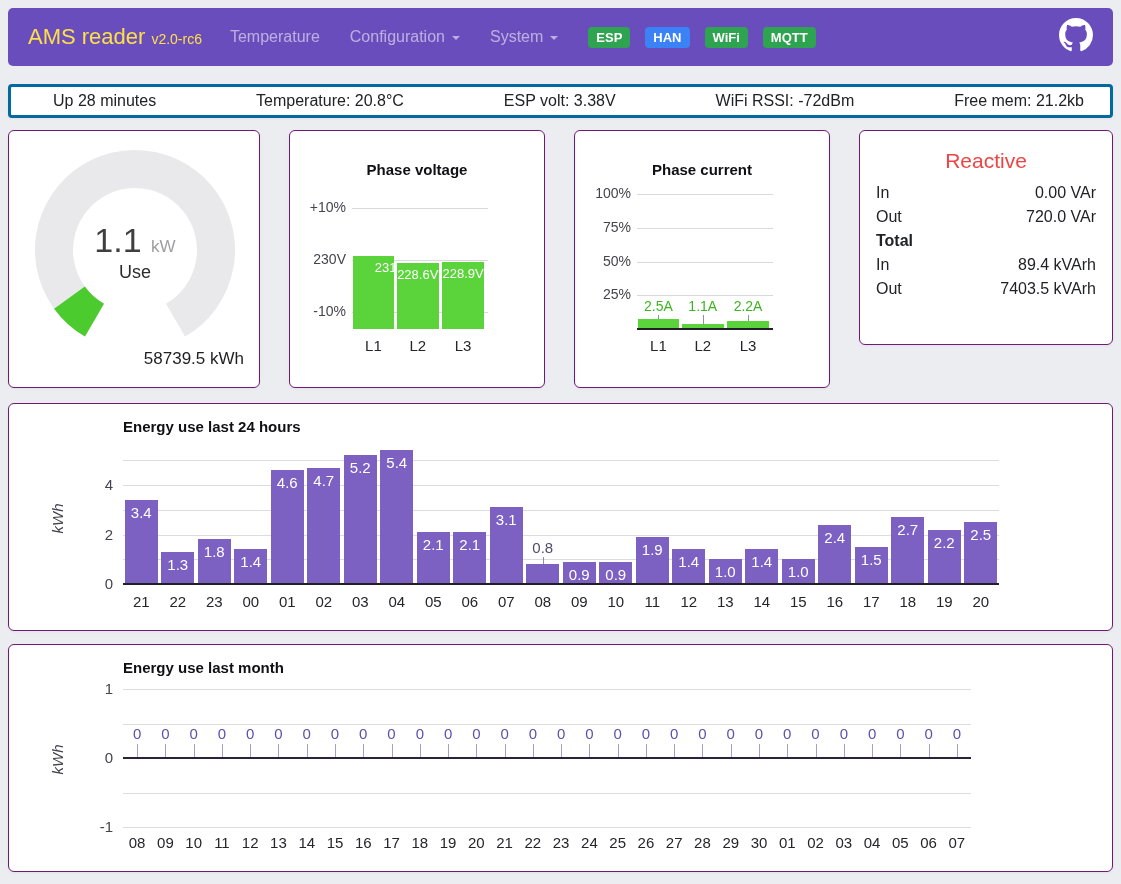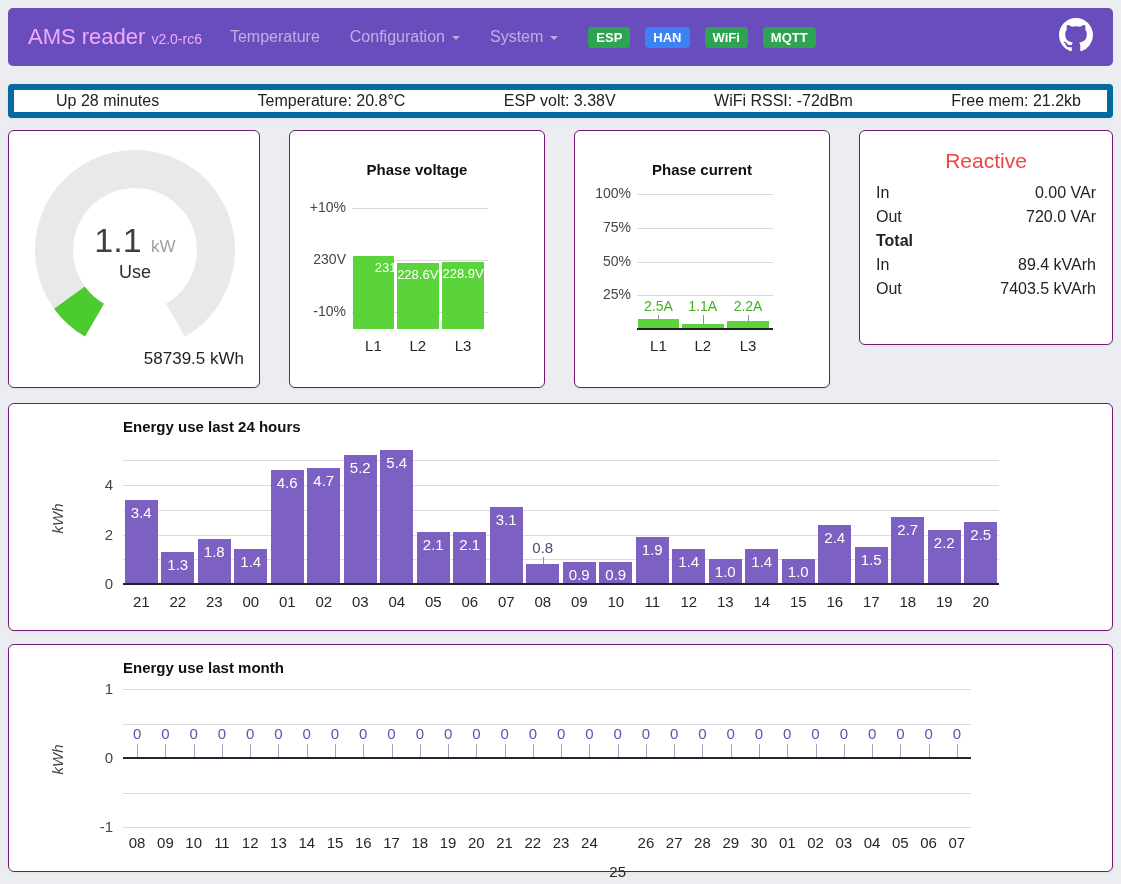--- a/index.html
+++ b/index.html
@@ -8,32 +8,32 @@
     background:#ecedf1;
     font-family:"Liberation Sans", sans-serif;
     -webkit-font-smoothing:antialiased;
   }
   
   .navbar{
     position:absolute;left:8px;top:8px;width:1105px;height:58px;
     background:#6a4dbc;border-radius:5px;
     display:flex;align-items:center;padding:0 20px;box-sizing:border-box;
   }
-  .brand{color:#f0abfc;font-size:22px;display:flex;align-items:baseline;cursor:pointer;}
+  .brand{color:#fde047;font-size:22px;display:flex;align-items:baseline;cursor:pointer;}
   .brand .ver{font-size:14px;margin-left:6px;}
   .nav-links{display:flex;align-items:center;margin-left:28px;}
   .nav-item{color:rgba(255,255,255,0.55);font-size:16px;margin-right:30px;display:flex;align-items:center;cursor:pointer;white-space:nowrap;}
   .caret{width:0;height:0;border-left:4.5px solid transparent;border-right:4.5px solid transparent;border-top:4.5px solid rgba(255,255,255,0.55);margin-left:7px;margin-top:2px;}
   .badges{display:flex;align-items:center;}
   .badge{background:#2ea450;color:#fff;font-weight:bold;font-size:13px;padding:3px 8px;border-radius:4px;margin-right:15px;}
   .gh{margin-left:auto;display:flex;align-items:center;cursor:pointer;}
   
   .statusbar{
     position:absolute;left:8px;top:84px;width:1105px;height:34px;
-    background:#fff;border-radius:4px;border:6px solid #0369a1;
+    background:#fff;border-radius:4px;border:3px solid #0369a1;
     box-shadow:0 1px 3px rgba(0,0,0,0.05);
     display:flex;align-items:center;justify-content:space-between;
     padding:0 26px 0 42px;box-sizing:border-box;
     font-size:16px;color:#212227;
   }
   
   .card{
     position:absolute;background:#fff;border-radius:6px;
     border:1px solid #701a75;box-shadow:0 1px 3px rgba(0,0,0,0.05);
     box-sizing:border-box;
@@ -339,21 +339,21 @@
     <div class="zero-tick" style="left: 523.867px; top: 99px; height: 13px;"></div>
     <div class="xtick" style="left: 509.733px; top: 189px; width: 28.2667px;">22</div>
     <div class="zero-label" style="left: 542.133px; top: 80px; width: 20px; color: rgb(95, 80, 173);">0</div>
     <div class="zero-tick" style="left: 552.133px; top: 99px; height: 13px;"></div>
     <div class="xtick" style="left: 538px; top: 189px; width: 28.2667px;">23</div>
     <div class="zero-label" style="left: 570.4px; top: 80px; width: 20px; color: rgb(95, 80, 173);">0</div>
     <div class="zero-tick" style="left: 580.4px; top: 99px; height: 13px;"></div>
     <div class="xtick" style="left: 566.267px; top: 189px; width: 28.2667px;">24</div>
     <div class="zero-label" style="left: 598.667px; top: 80px; width: 20px; color: rgb(95, 80, 173);">0</div>
     <div class="zero-tick" style="left: 608.667px; top: 99px; height: 13px;"></div>
-    <div class="xtick" style="left: 594.533px; top: 189px; width: 28.2667px; margin-top: 29px;">25</div>
+    <div class="xtick" style="left: 594.533px; top: 189px; width: 28.2667px;">25</div>
     <div class="zero-label" style="left: 626.933px; top: 80px; width: 20px; color: rgb(95, 80, 173);">0</div>
     <div class="zero-tick" style="left: 636.933px; top: 99px; height: 13px;"></div>
     <div class="xtick" style="left: 622.8px; top: 189px; width: 28.2667px;">26</div>
     <div class="zero-label" style="left: 655.2px; top: 80px; width: 20px; color: rgb(95, 80, 173);">0</div>
     <div class="zero-tick" style="left: 665.2px; top: 99px; height: 13px;"></div>
     <div class="xtick" style="left: 651.067px; top: 189px; width: 28.2667px;">27</div>
     <div class="zero-label" style="left: 683.467px; top: 80px; width: 20px; color: rgb(95, 80, 173);">0</div>
     <div class="zero-tick" style="left: 693.467px; top: 99px; height: 13px;"></div>
     <div class="xtick" style="left: 679.333px; top: 189px; width: 28.2667px;">28</div>
     <div class="zero-label" style="left: 711.733px; top: 80px; width: 20px; color: rgb(95, 80, 173);">0</div>

